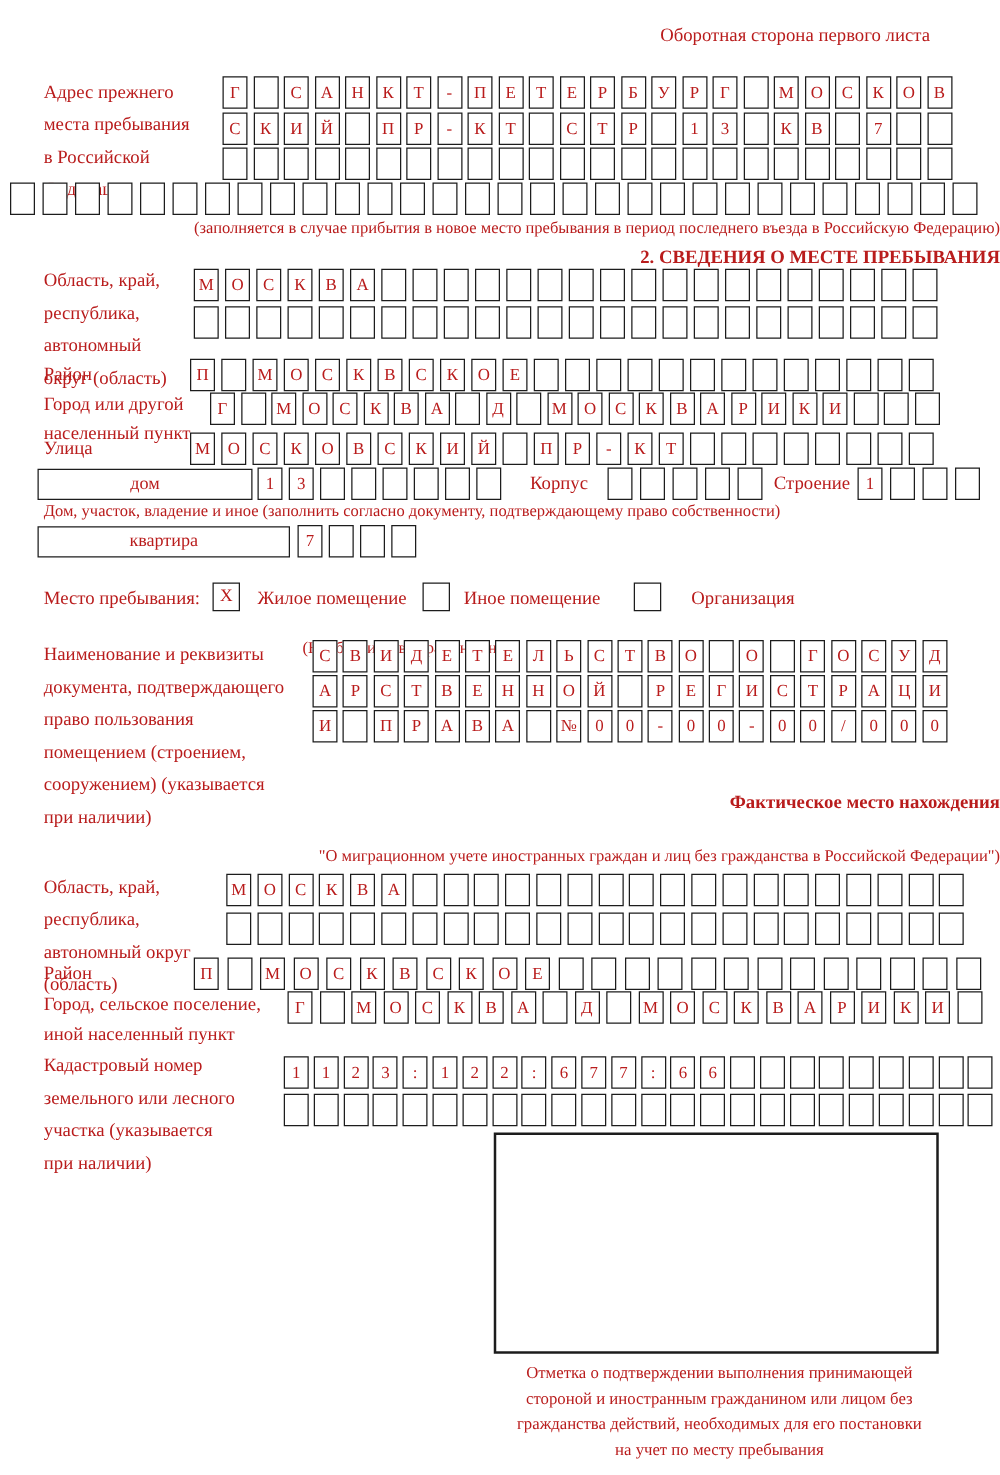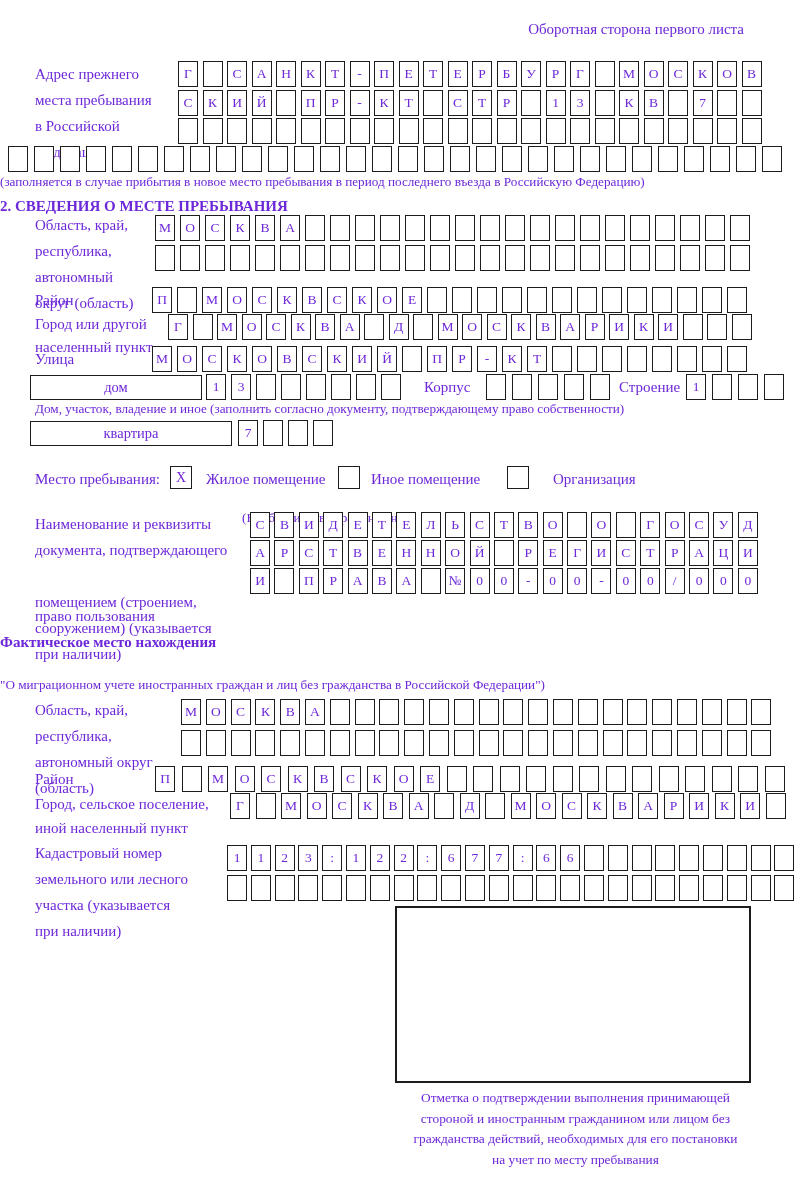--- a/index.html
+++ b/index.html
@@ -1,24 +1,24 @@
 <!DOCTYPE html>
 <html><head>
 <meta charset="utf-8">
 <style>
   html,body{margin:0;padding:0;background:#fff;}
   .page{
     position:relative;width:800px;height:1180px;background:#ffffff;
-    font-family:"Liberation Serif","DejaVu Serif",serif;color:#6d28d9;overflow:hidden;
+    font-family:"Liberation Serif","DejaVu Serif",serif;color:#b91c1c;overflow:hidden;
   }
   .abs{position:absolute;}
   .lbl{font-size:15px;line-height:26px;white-space:nowrap;}
   .cap{font-size:13.2px;white-space:nowrap;}
   .bold{font-weight:bold;}
-  .center{left:0;width:800px;text-align:left;}
+  .center{left:0;width:800px;text-align:right;}
   .cells{position:absolute;display:flex;}
   .cell{
     box-sizing:border-box;flex:none;width:20px;height:26px;
     border:1.6px solid #1c1c1c;background:#fff;
     display:flex;align-items:center;justify-content:center;
     font-size:13.5px;line-height:1;
   }
   .bigbox{
     box-sizing:border-box;border:1.6px solid #1c1c1c;background:#fff;
     display:flex;align-items:center;justify-content:center;
@@ -342,21 +342,21 @@
   <div class="abs checkbox" style="left:170px; top:466px;">X</div>
   <div class="abs lbl" style="left:206px; top:466px;">Жилое помещение</div>
   <div class="abs checkbox" style="left:338px; top:466px;"></div>
   <div class="abs lbl" style="left:371px; top:466px;">Иное помещение</div>
   <div class="abs checkbox" style="left:507px; top:466px;"></div>
   <div class="abs lbl" style="left:553px; top:466px;">Организация</div>
   <div class="abs cap" style="left:242px; top:491px;margin-top:19px;">(Необходимо выбрать нужное)</div>
 
   <div class="abs lbl" style="left:35px; top:511px;">Наименование и реквизиты</div>
   <div class="abs lbl" style="left:35px; top:537px;">документа, подтверждающего</div>
-  <div class="abs lbl" style="left:35px; top:563px;margin-top:40px;">право пользования</div>
+  <div class="abs lbl" style="left:35px; top:563px;">право пользования</div>
   <div class="abs lbl" style="left:35px; top:589px;">помещением (строением,</div>
   <div class="abs lbl" style="left:35px; top:615px;">сооружением) (указывается</div>
   <div class="abs lbl" style="left:35px; top:641px;">при наличии)</div>
   <div class="cells" style="left:250px; top:512px; gap:4.4px;">
       <span class="cell">С</span>
       <span class="cell">В</span>
       <span class="cell">И</span>
       <span class="cell">Д</span>
       <span class="cell">Е</span>
       <span class="cell">Т</span>

